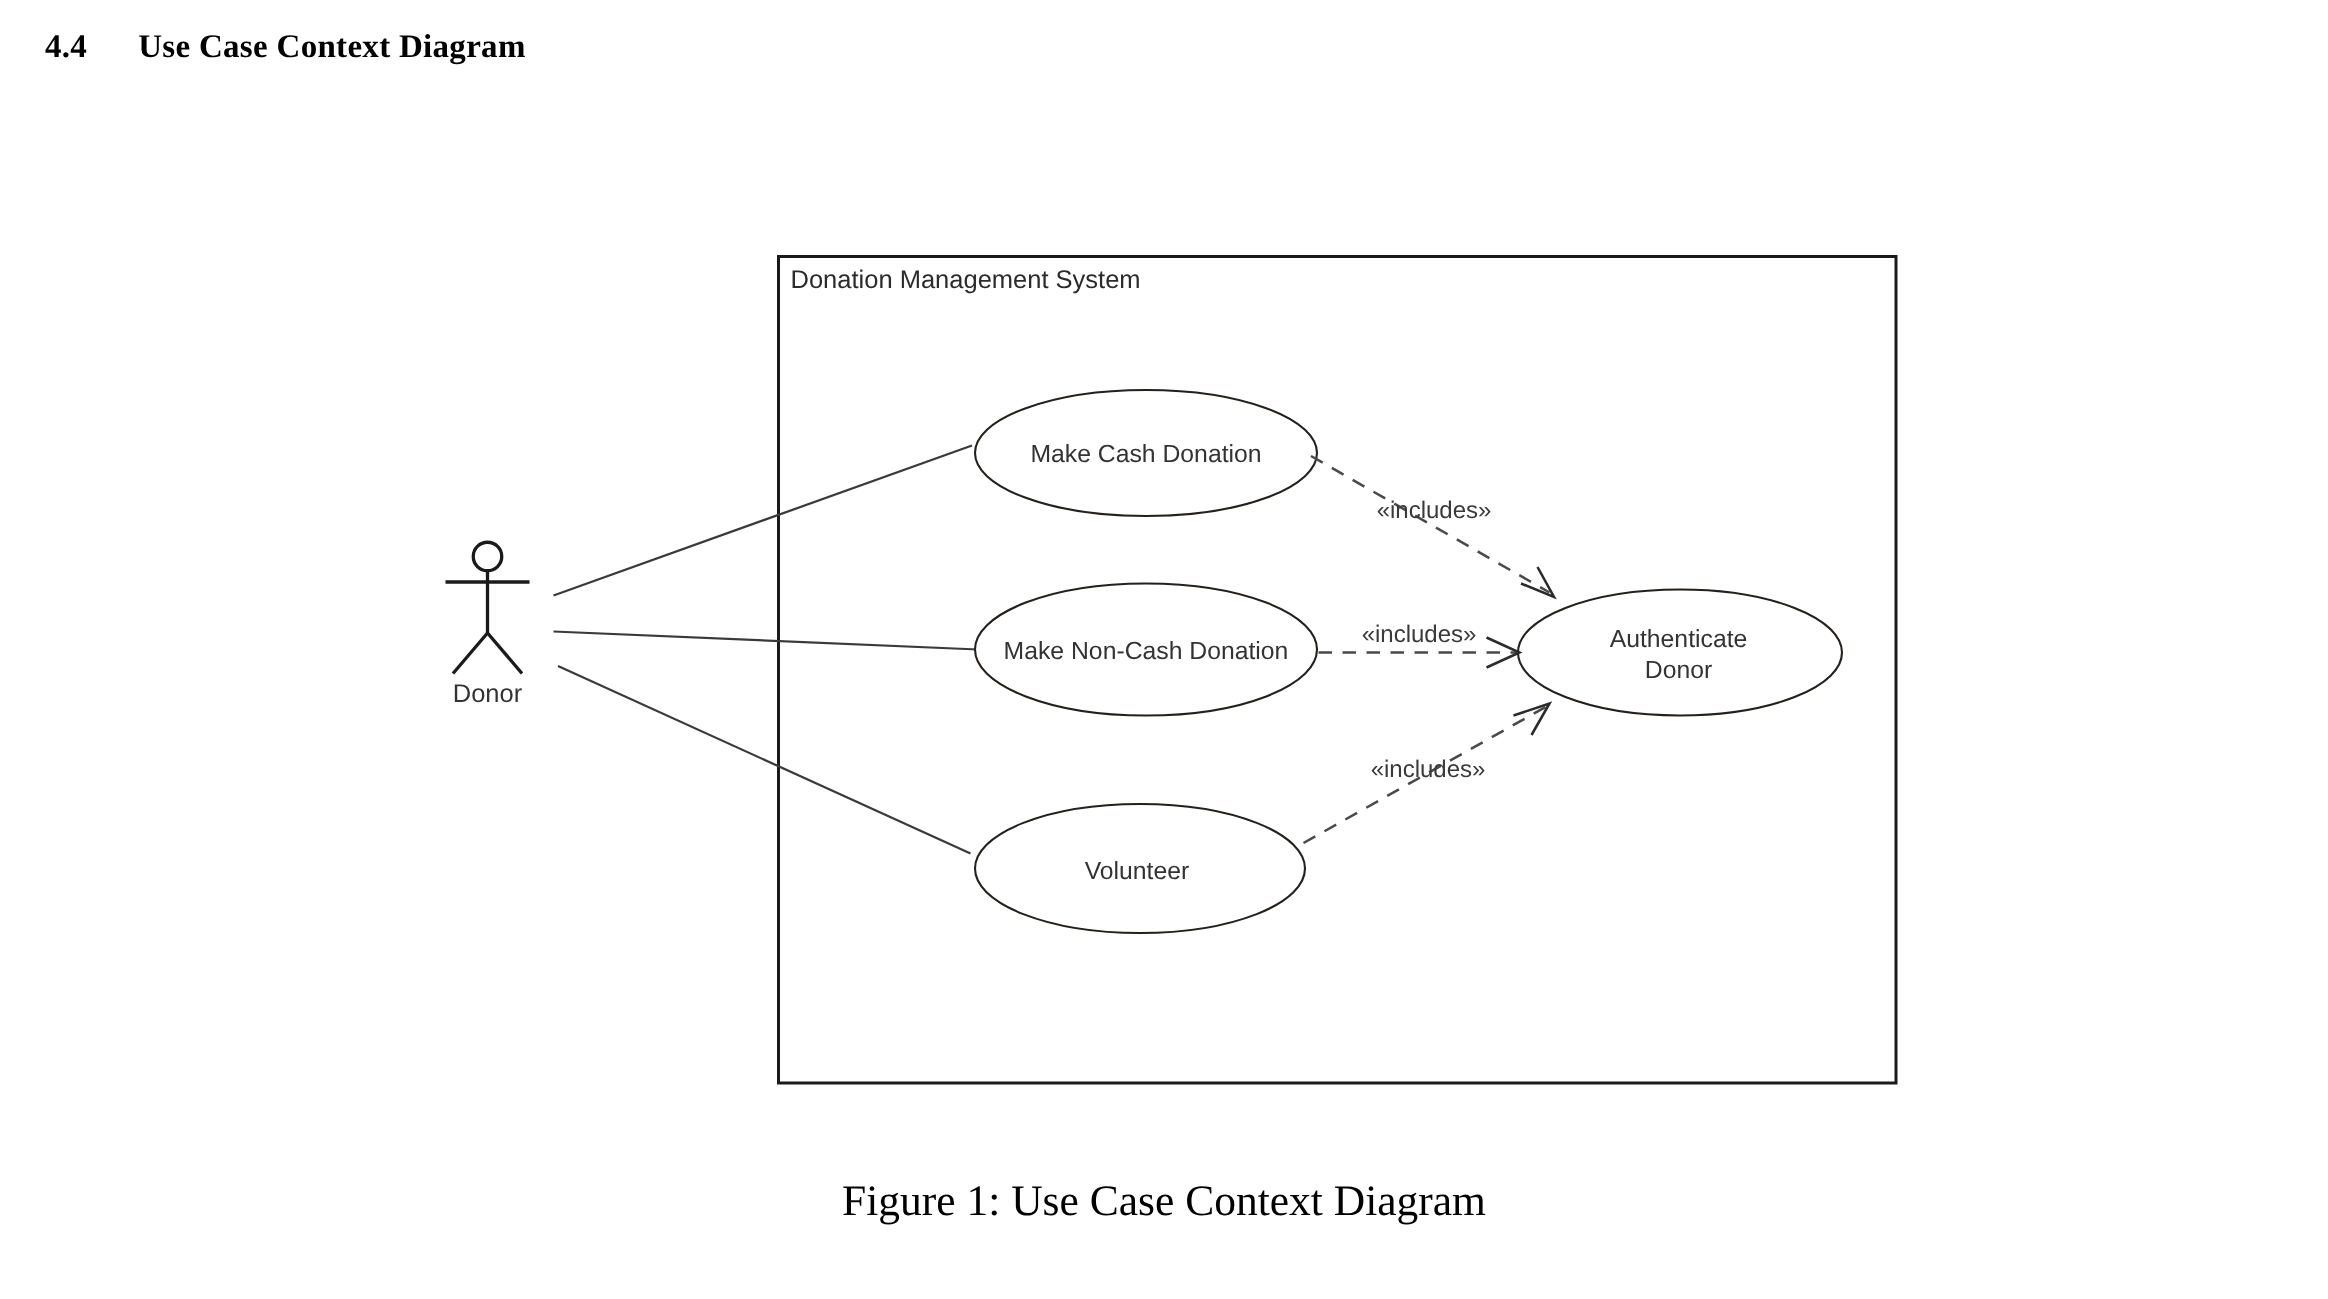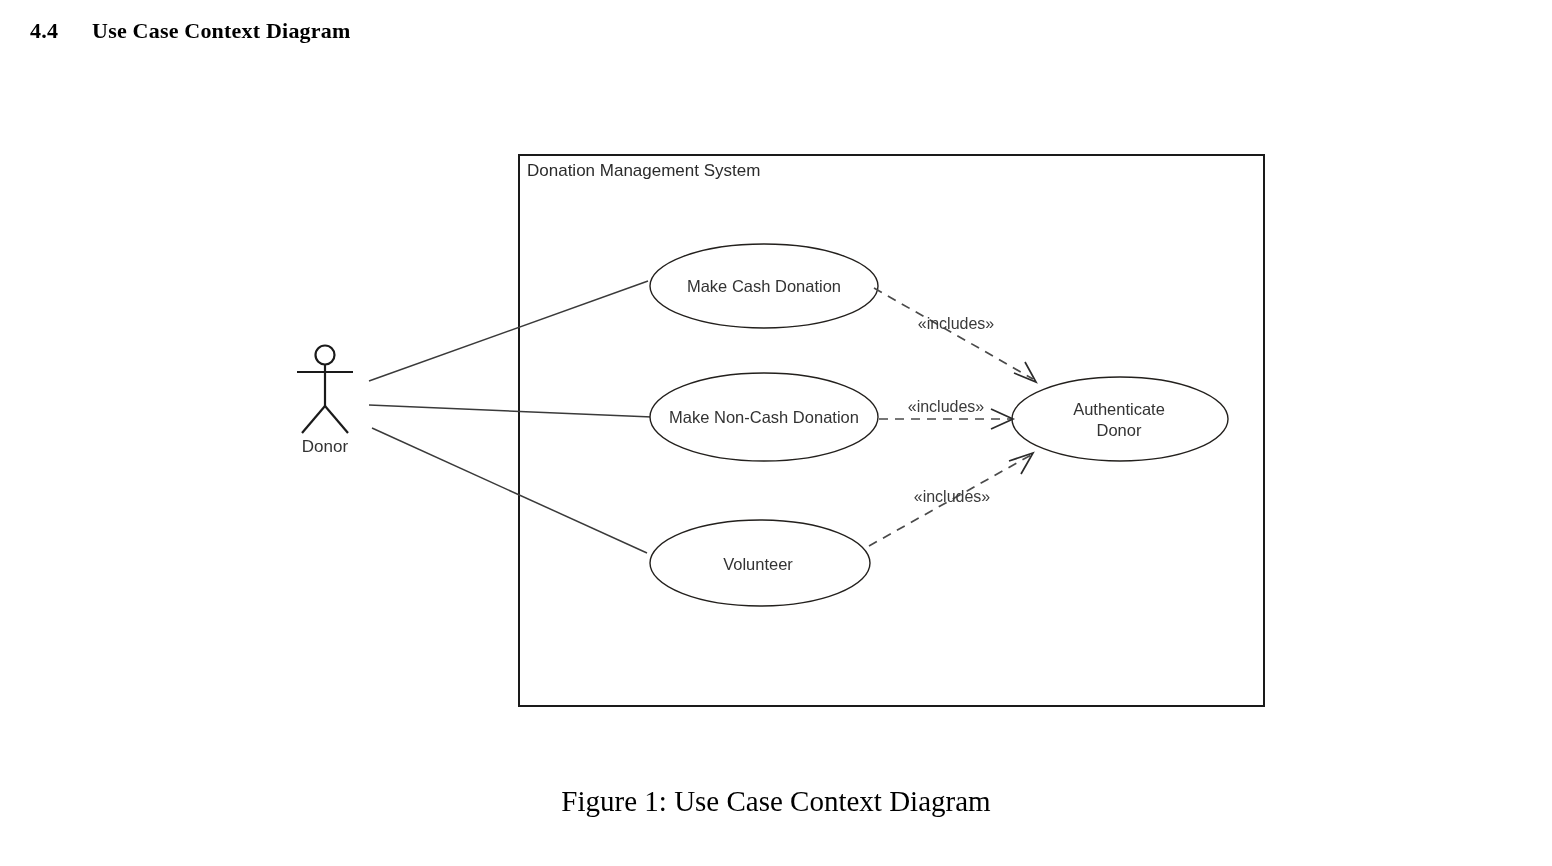--- a/index.html
+++ b/index.html
@@ -33,21 +33,21 @@
     top: 785px;
     width: 1552px;
     text-align: center;
     font-family: "Liberation Serif", serif;
     font-size: 29px;
     color: #000000;
   }
   .diagram-wrap {
     position: absolute;
     left: 0;
-    top: 0;
+    top: 16px;
     width: 1264px;
     height: 780px;
     text-align: right;
   }
   svg.diagram { display: block; }
   .uml-label {
     font-family: "Liberation Sans", sans-serif;
     font-size: 16.5px;
     fill: #333333;
   }

